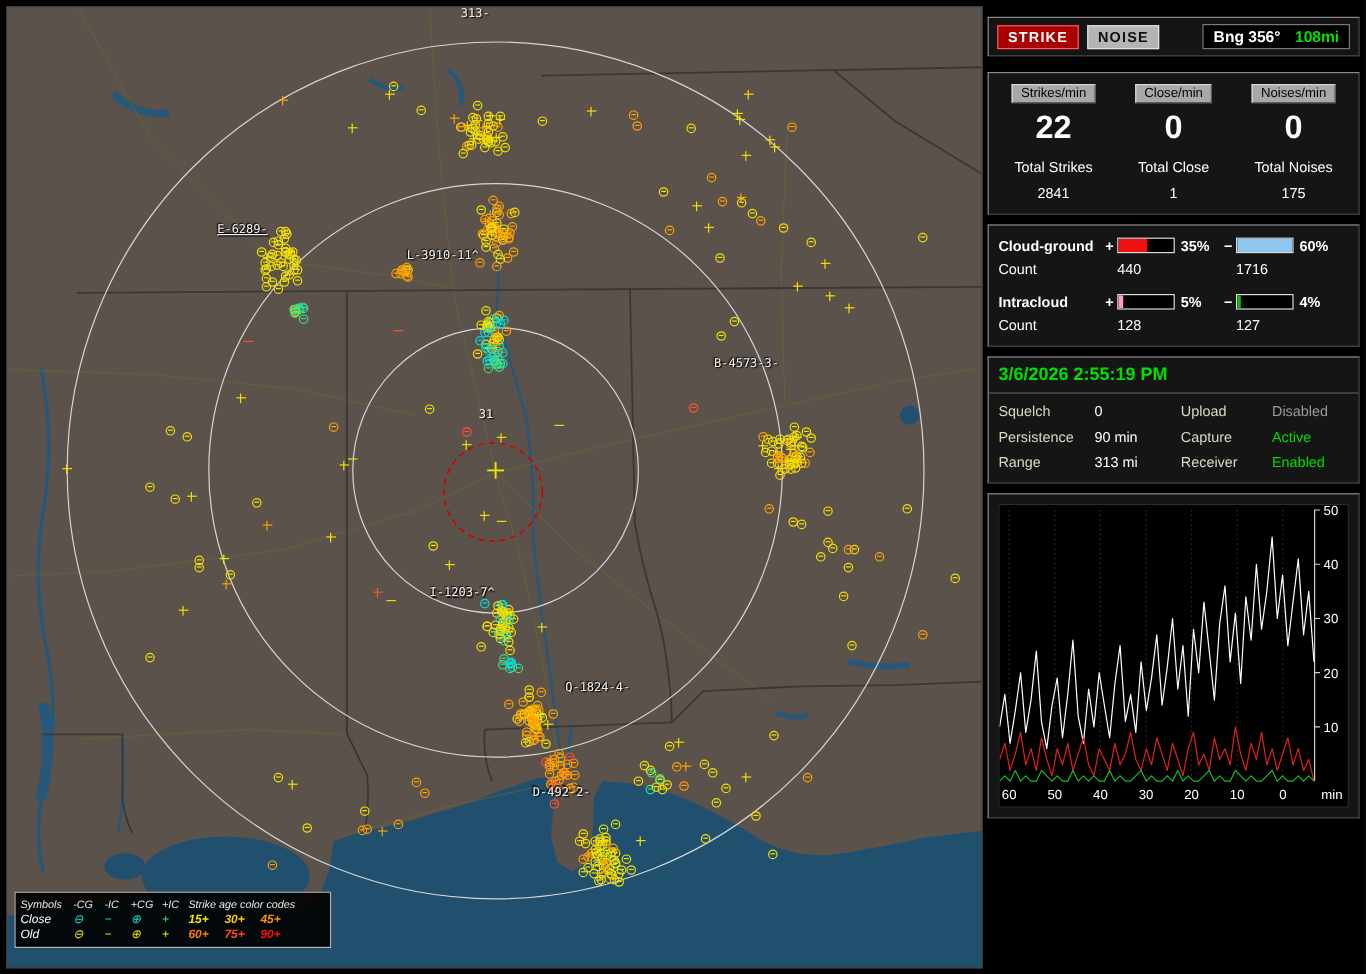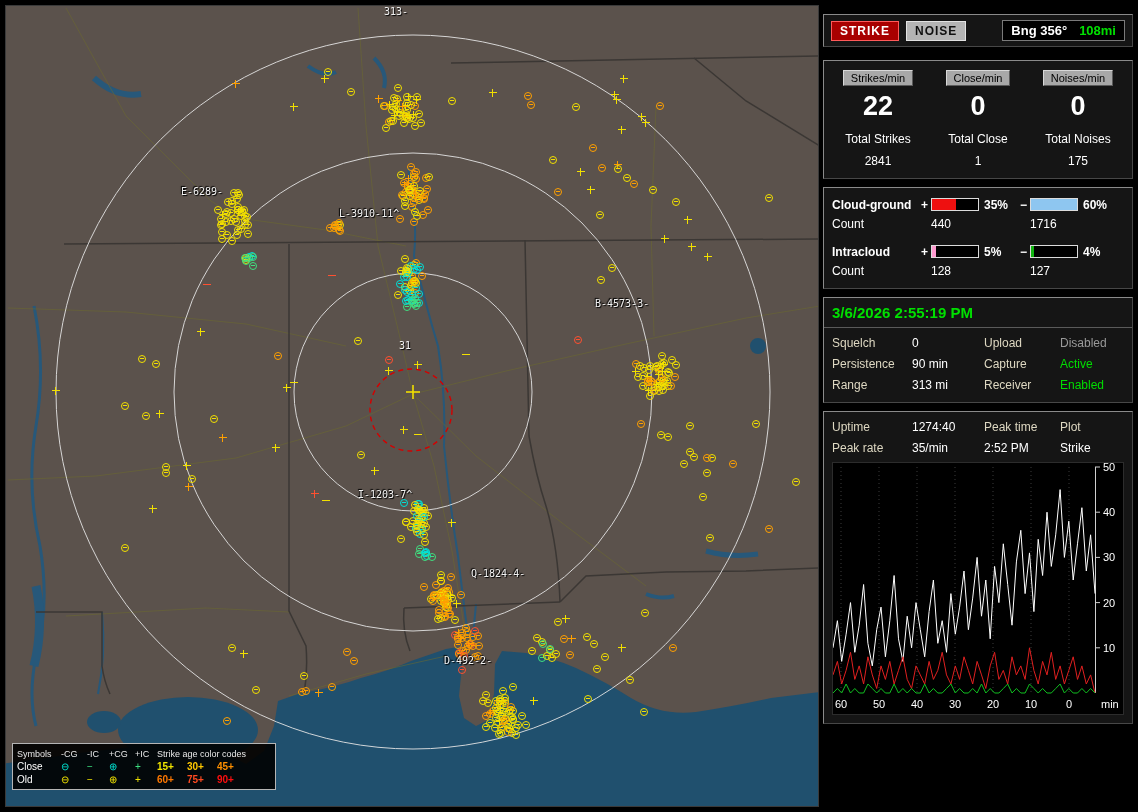--- a/index.html
+++ b/index.html
@@ -20,21 +20,21 @@
   .strike.bare .v{top:0;bottom:0;}
 
   .cell-label{position:absolute;color:#f2f2f2;font-size:10px;
       font-family:"DejaVu Sans Mono",monospace;white-space:nowrap;
       text-shadow:1px 1px 1px #000,-1px -1px 1px #000;}
   .map-mini-label{position:absolute;color:#f2f2f2;font-size:10px;
       font-family:"DejaVu Sans Mono",monospace;text-shadow:1px 1px 1px #000;}
 
   #legend{position:absolute;left:6px;bottom:16px;width:264px;background:rgba(0,0,0,.9);
       border:1px solid #b5b5b5;font-size:10px;color:#fff;padding:3px 4px;box-sizing:border-box;}
-  .lg-row{display:grid;grid-template-columns:44px 26px 22px 26px 22px 30px 30px 30px;align-items:center;height:13px;}
+  .lg-row{display:grid;grid-template-columns:44px 26px 22px 26px 22px 30px 30px 30px;align-items:center;height:13px;font-style:italic;}
   .lg-head span{font-size:9px;color:#e8e8e8;}
   .lg-title{grid-column:span 3;font-size:9px;white-space:nowrap;}
   .lg-sym{font-size:10px;line-height:10px;}
   .lg-age{font-weight:bold;}
 
   #map-bottombar{position:absolute;left:0;right:0;bottom:0;height:15px;background:#000;
       color:#cfcfcf;font-size:10px;line-height:15px;text-align:right;padding-right:6px;}
 
   
   #panel{position:absolute;left:823px;top:5px;width:310px;padding-top:9px;font-size:12px;}
@@ -1847,21 +1847,21 @@
       </div>
       <div class="strike circ" style="left: 521.63px; top: 90.0218px; color: rgb(255, 160, 0);">
         <i class="h"></i>
       </div>
       <div class="strike bare" style="left: 229.93px; top: 78.0261px; color: rgb(255, 160, 0);">
         <i class="h"></i>
         <i class="v"></i>
       </div>
     </div>
   <div id="labels">
-      <div class="cell-label" style="left: 175px; top: 180px;">E-6289-</div>
+      <div class="cell-label" style="left: 175px; top: 180px; text-decoration: underline;">E-6289-</div>
       <div class="cell-label" style="left: 333px; top: 202px;">L-3910-11^</div>
       <div class="cell-label" style="left: 589px; top: 292px;">B-4573-3-</div>
       <div class="cell-label" style="left: 352px; top: 483px;">I-1203-7^</div>
       <div class="cell-label" style="left: 465px; top: 562px;">Q-1824-4-</div>
       <div class="cell-label" style="left: 438px; top: 649px;">D-492-2-</div>
     </div>
 
   <div class="map-mini-label" style="left:378px;top:0px;">313-</div>
   <div class="map-mini-label" style="left:393px;top:334px;">31</div>
 
@@ -1993,31 +1993,20 @@
       <span class="val" style="color: rgb(0, 221, 0);">Active</span>
 
       <span class="lbl">Range</span>
       <span class="val">313 mi</span>
       <span class="lbl">Receiver</span>
       <span class="val" style="color: rgb(0, 221, 0);">Enabled</span>
     </div>
   </div>
 
   <div class="pbox" id="box-trend">
-    <div class="stats2">
-      <span class="lbl">Uptime</span>
-      <span class="val">1274:40</span>
-      <span class="lbl">Peak time</span>
-      <span class="lbl">Plot</span>
-
-      <span class="lbl">Peak rate</span>
-      <span class="val">35/min</span>
-      <span class="val">2:52 PM</span>
-      <span class="val">Strike</span>
-    </div>
     <div id="trend-wrap">
       <svg id="trend" width="290" height="248">
           <rect x="0" y="0" width="290" height="248" fill="#000"></rect>
           <line x1="8" y1="4" x2="8" y2="230" stroke="#3a3a3a" stroke-dasharray="1,3"></line>
           <text x="8" y="245" fill="#fff" font-size="11" text-anchor="middle" font-family="Liberation Sans, sans-serif">60</text>
           <line x1="46" y1="4" x2="46" y2="230" stroke="#3a3a3a" stroke-dasharray="1,3"></line>
           <text x="46" y="245" fill="#fff" font-size="11" text-anchor="middle" font-family="Liberation Sans, sans-serif">50</text>
           <line x1="84" y1="4" x2="84" y2="230" stroke="#3a3a3a" stroke-dasharray="1,3"></line>
           <text x="84" y="245" fill="#fff" font-size="11" text-anchor="middle" font-family="Liberation Sans, sans-serif">40</text>
           <line x1="122" y1="4" x2="122" y2="230" stroke="#3a3a3a" stroke-dasharray="1,3"></line>

